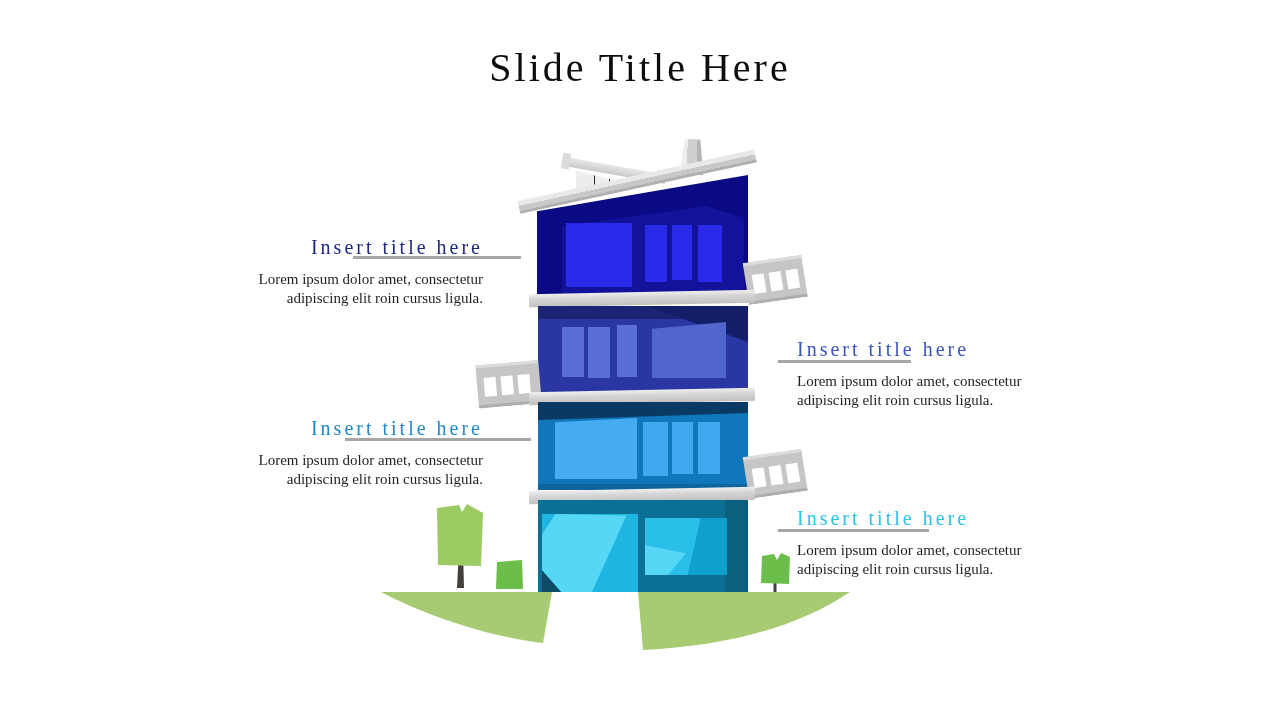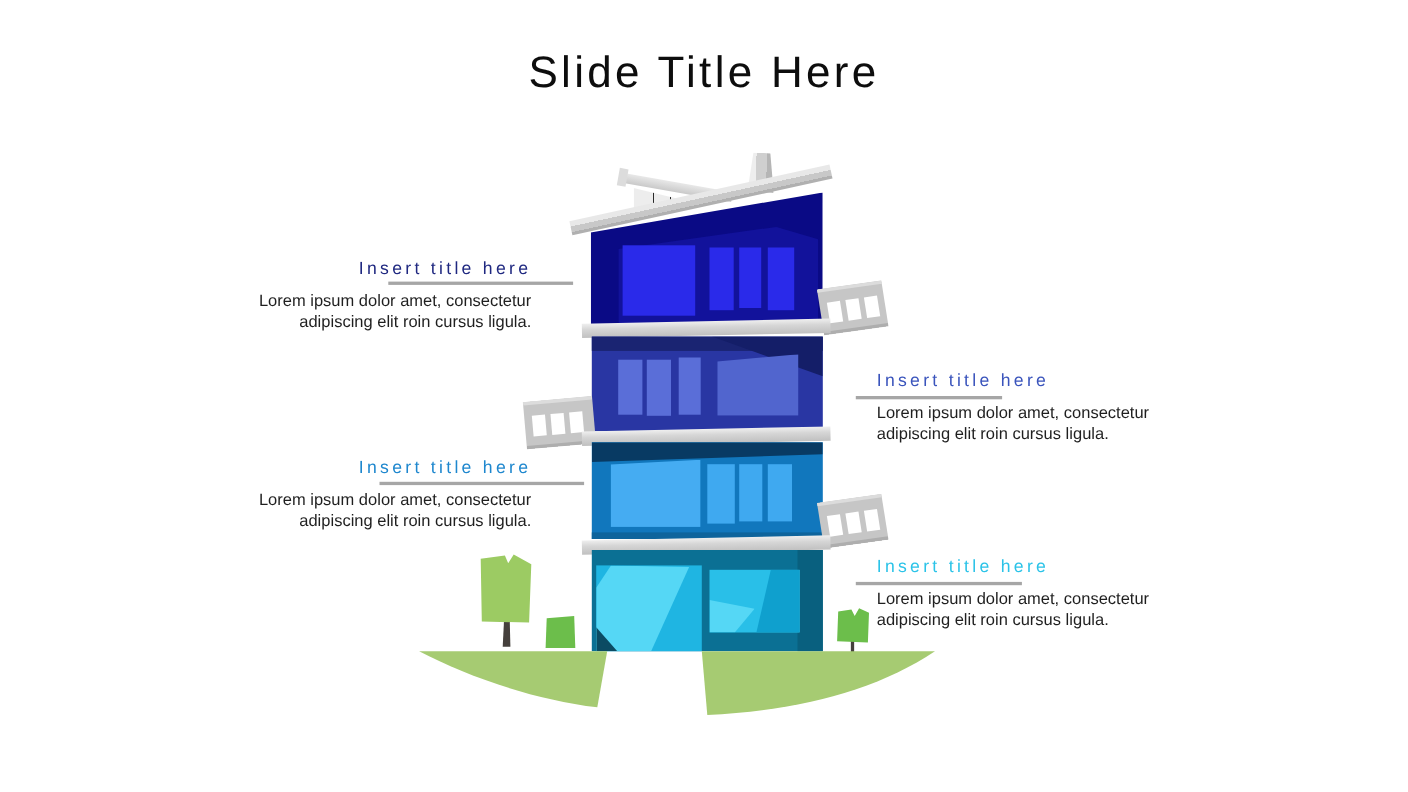--- a/index.html
+++ b/index.html
@@ -1,31 +1,31 @@
 <!DOCTYPE html>
 <html><head>
 <meta charset="utf-8">
 <style>
   html,body{margin:0;padding:0;background:#888;}
   .slide{
     position:relative;width:1280px;height:720px;background:#ffffff;
-    overflow:hidden;font-family:Liberation Sans, sans-serif;margin:0 auto;
+    overflow:hidden;font-family:Liberation Serif, serif;margin:0 auto;
   }
 
   
   .slide-title{
     position:absolute;left:0;right:0;top:44px;text-align:center;
     font-size:40px;letter-spacing:3px;color:#0d0d0d;font-weight:400;
   }
 
   
   .callout{position:absolute;width:272px;}
   .callout.left{text-align:right;}
   .callout.right{text-align:left;}
-  .callout-title{font-size:16px;letter-spacing:3px;font-weight:400;white-space:nowrap;}
+  .callout-title{font-size:20px;letter-spacing:3px;font-weight:400;white-space:nowrap;}
   .callout-body{font-size:15px;line-height:18.5px;color:#1f1f1f;margin-top:11px;}
   .callout-body div{white-space:nowrap;}
   .underline{position:absolute;height:3px;background:#a6a6a6;}
 
   
   .layer{position:absolute;}
   .band{
     position:absolute;left:529px;width:226px;height:13px;
     background:linear-gradient(180deg,#efefef 0%,#d6d6d6 40%,#c0c0c0 100%);
     transform:rotate(-1.2deg);

